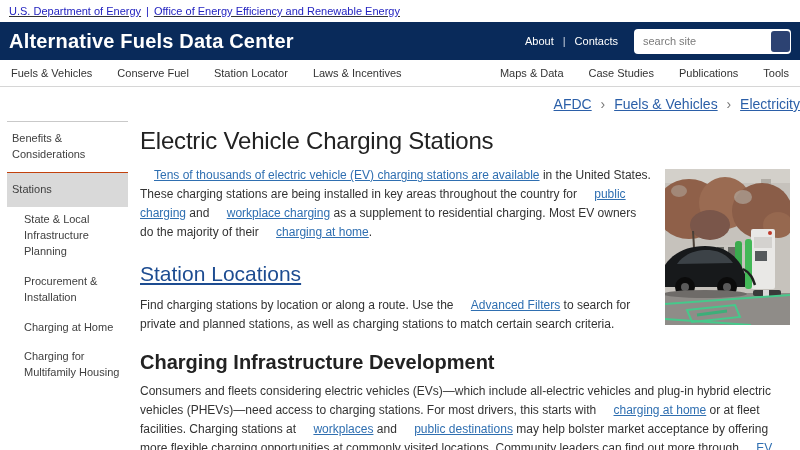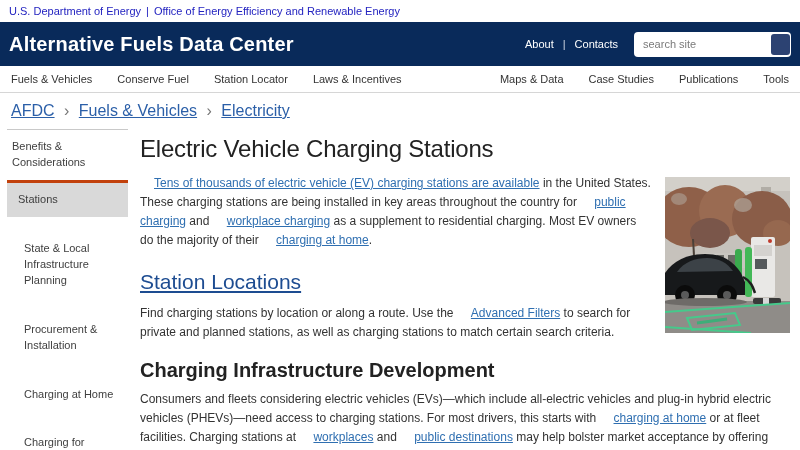--- a/index.html
+++ b/index.html
@@ -4,53 +4,53 @@
 <style>
   * { box-sizing: border-box; }
   html,body { margin:0; padding:0; }
   body {
     width:800px; height:450px; overflow:hidden; background:#fff;
     font-family:"Liberation Sans", sans-serif; color:#333;
   }
   a { cursor:pointer; }
 
   
-  .topbar { height:22px; display:flex; align-items:center; padding:0 9px; background:#fff; font-size:11px; white-space:nowrap; }
+  .topbar { height:22px; display:flex; align-items:center; padding:0 9px; background:#fff; font-size:11px; white-space:nowrap;text-decoration:underline; }
   .topbar a { color:#2323c0; text-decoration:none; font-weight:500; }
   .topbar .pipe { color:#2323c0; margin:0 5px; font-weight:500; }
 
   
-  .site-header { height:44px; background:#092a5a; display:flex; align-items:center; padding:8px 9px; }
+  .site-header { height:38px; background:#092a5a; display:flex; align-items:center; padding:8px 9px; }
   .site-title { color:#fff; font-size:20px; font-weight:bold; letter-spacing:.2px; }
   .header-right { margin-left:auto; display:flex; align-items:center; font-size:11px; }
   .header-right a { color:#fff; text-decoration:none; }
   .header-right .sep { color:#cfd6e4; margin:0 9px; }
   .search { display:flex; align-items:center; background:#fff; border-radius:4px; padding:1px; margin-left:16px; height:25px; }
   .search input { width:136px; height:21px; border:none; outline:none; padding:0 8px; font-size:11px; color:#333; font-family:"Liberation Sans",sans-serif; }
   .search input::placeholder { color:#7a7a7a; }
   .search button { width:19px; height:21px; background:#2c4272; border:none; border-radius:3px; padding:0; }
 
   
   .mainnav { height:27px; display:flex; align-items:center; padding:0 11px; font-size:11px; border-bottom:1px solid #d6d6d6; background:#fff; }
   .mainnav a { color:#333; text-decoration:none; }
   .nav-left, .nav-right { display:flex; gap:25px; }
   .nav-right { margin-left:auto; }
 
   
-  .breadcrumb { padding:9px 0 7px 11px; font-size:16px; }
+  .breadcrumb { padding:9px 0 7px 11px; font-size:14px;text-align:right; }
   .breadcrumb a { color:#2b5fa8; text-decoration:underline; }
   .breadcrumb .bsep { color:#777; margin:0 5px; }
 
   
   .layout { display:flex; align-items:flex-start; }
   .sidebar { width:128px; flex:none; font-size:11px; margin-top:2px; }
   .side-item { display:block; color:#404040; text-decoration:none; line-height:1.45; }
   .lv1 { margin-left:7px; padding:9px 6px 9px 5px; border-top:1px solid #c9c9c9; }
-  .lv1.active { background:#d9d9d9; border-top:3px solid #c2410c; padding-left:11px; }
-  .lv2 { margin-left:7px; padding:24px 4px 9px 17px; }
+  .lv1.active { background:#d9d9d9; border-top:1px solid #c2410c; padding-left:5px; }
+  .lv2 { margin-left:7px; padding:5px 4px 9px 17px; }
 
   .content { flex:1; padding:0 10px 0 12px; min-width:0; }
   .content h1 { font-size:24px; font-weight:400; color:#222; margin:8px 0 11px; letter-spacing:-.2px; }
   .content p { font-size:12px; line-height:1.58; margin:0 0 13px; color:#333; }
   a.lnk { color:#2f6fb1; text-decoration:underline;margin-left:14px; }
   .h2link { margin:17px 0 9px; }
   .h2link a { font-size:21px; font-weight:500; color:#1d4c91; text-decoration:underline; }
   .h2plain { font-size:20px; font-weight:600; color:#222; margin:17px 0 8px; }
 
   figure { margin:0; }

